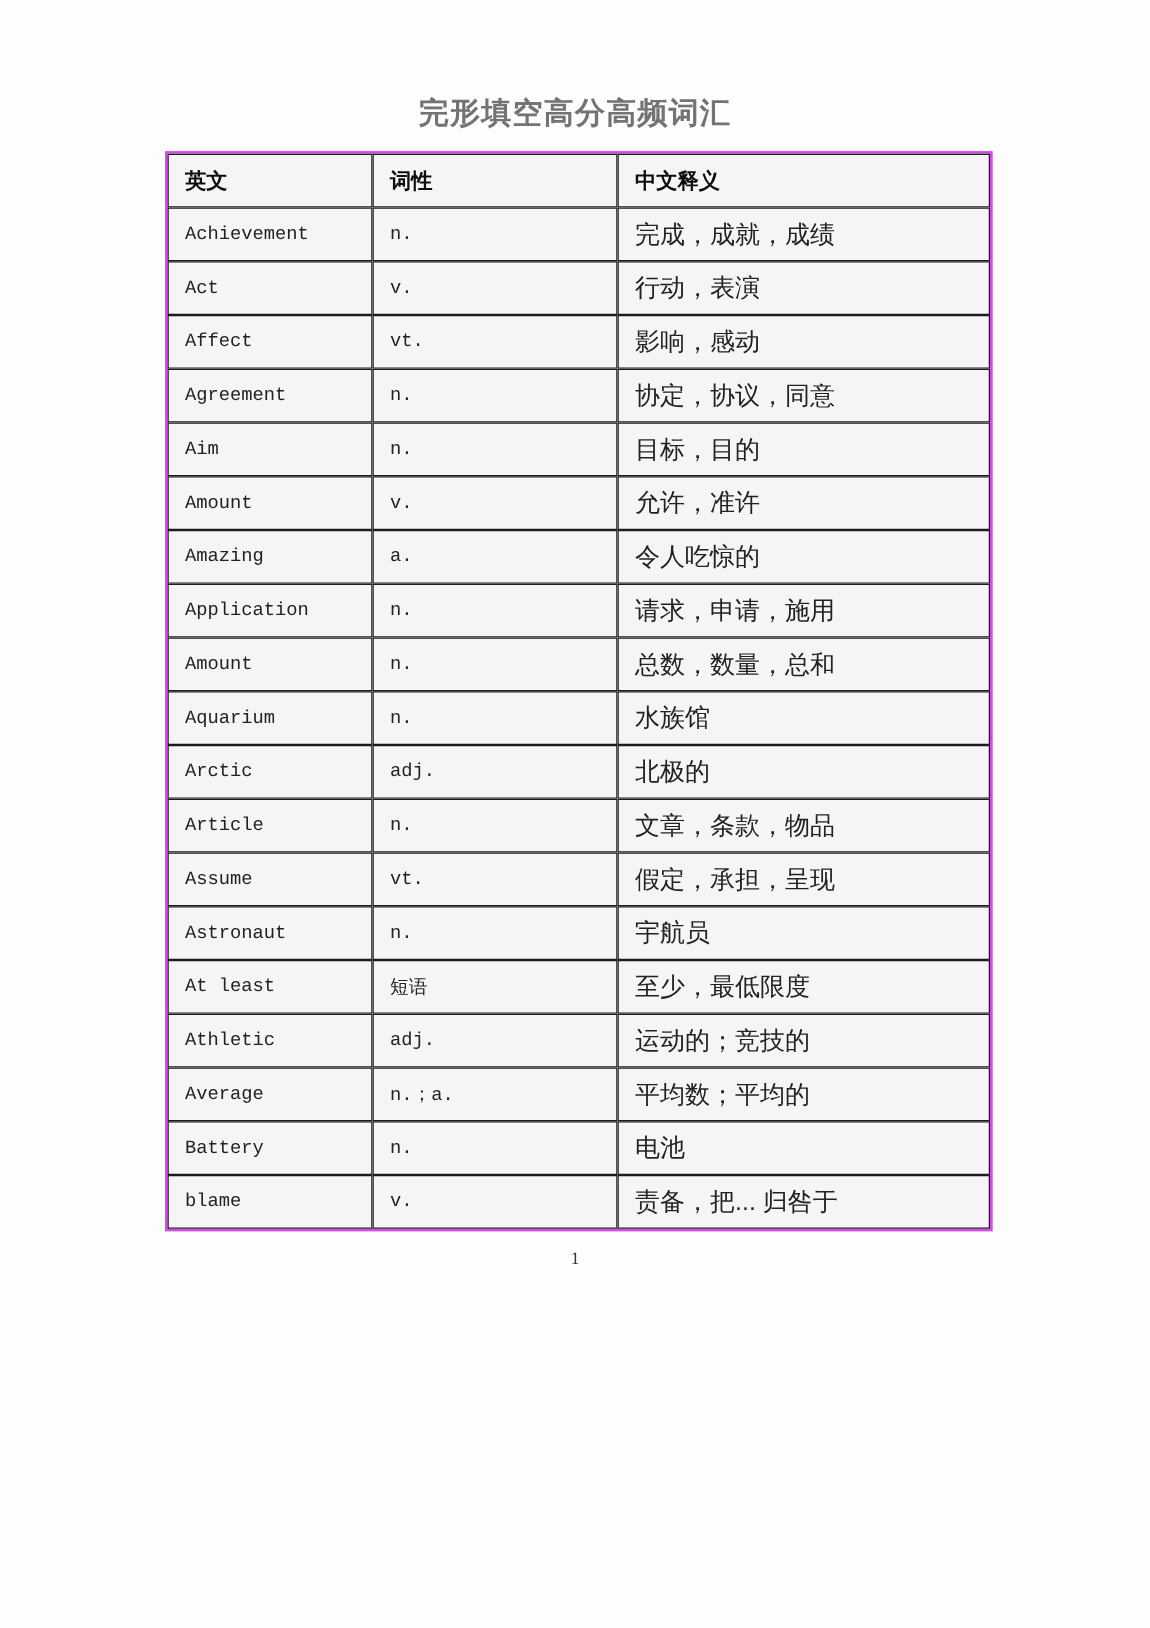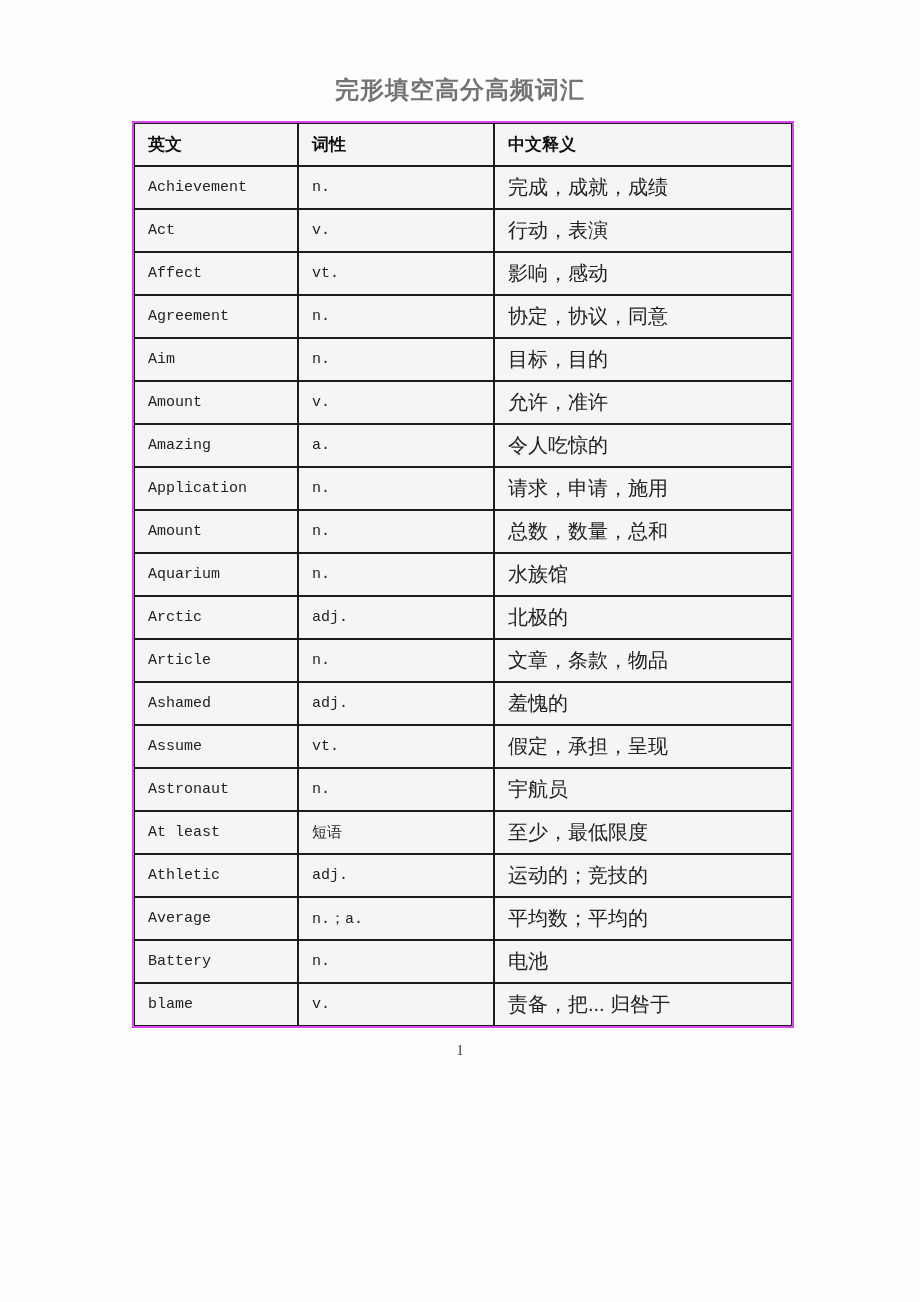--- a/index.html
+++ b/index.html
@@ -137,25 +137,20 @@
           <td class="en">Arctic</td>
           <td class="pos">adj.</td>
           <td class="cn">北极的</td>
         </tr>
         <tr>
           <td class="en">Article</td>
           <td class="pos">n.</td>
           <td class="cn">文章，条款，物品</td>
         </tr>
         <tr>
-          <td class="en">Ashamed</td>
-          <td class="pos">adj.</td>
-          <td class="cn">羞愧的</td>
-        </tr>
-        <tr>
           <td class="en">Assume</td>
           <td class="pos">vt.</td>
           <td class="cn">假定，承担，呈现</td>
         </tr>
         <tr>
           <td class="en">Astronaut</td>
           <td class="pos">n.</td>
           <td class="cn">宇航员</td>
         </tr>
         <tr>

